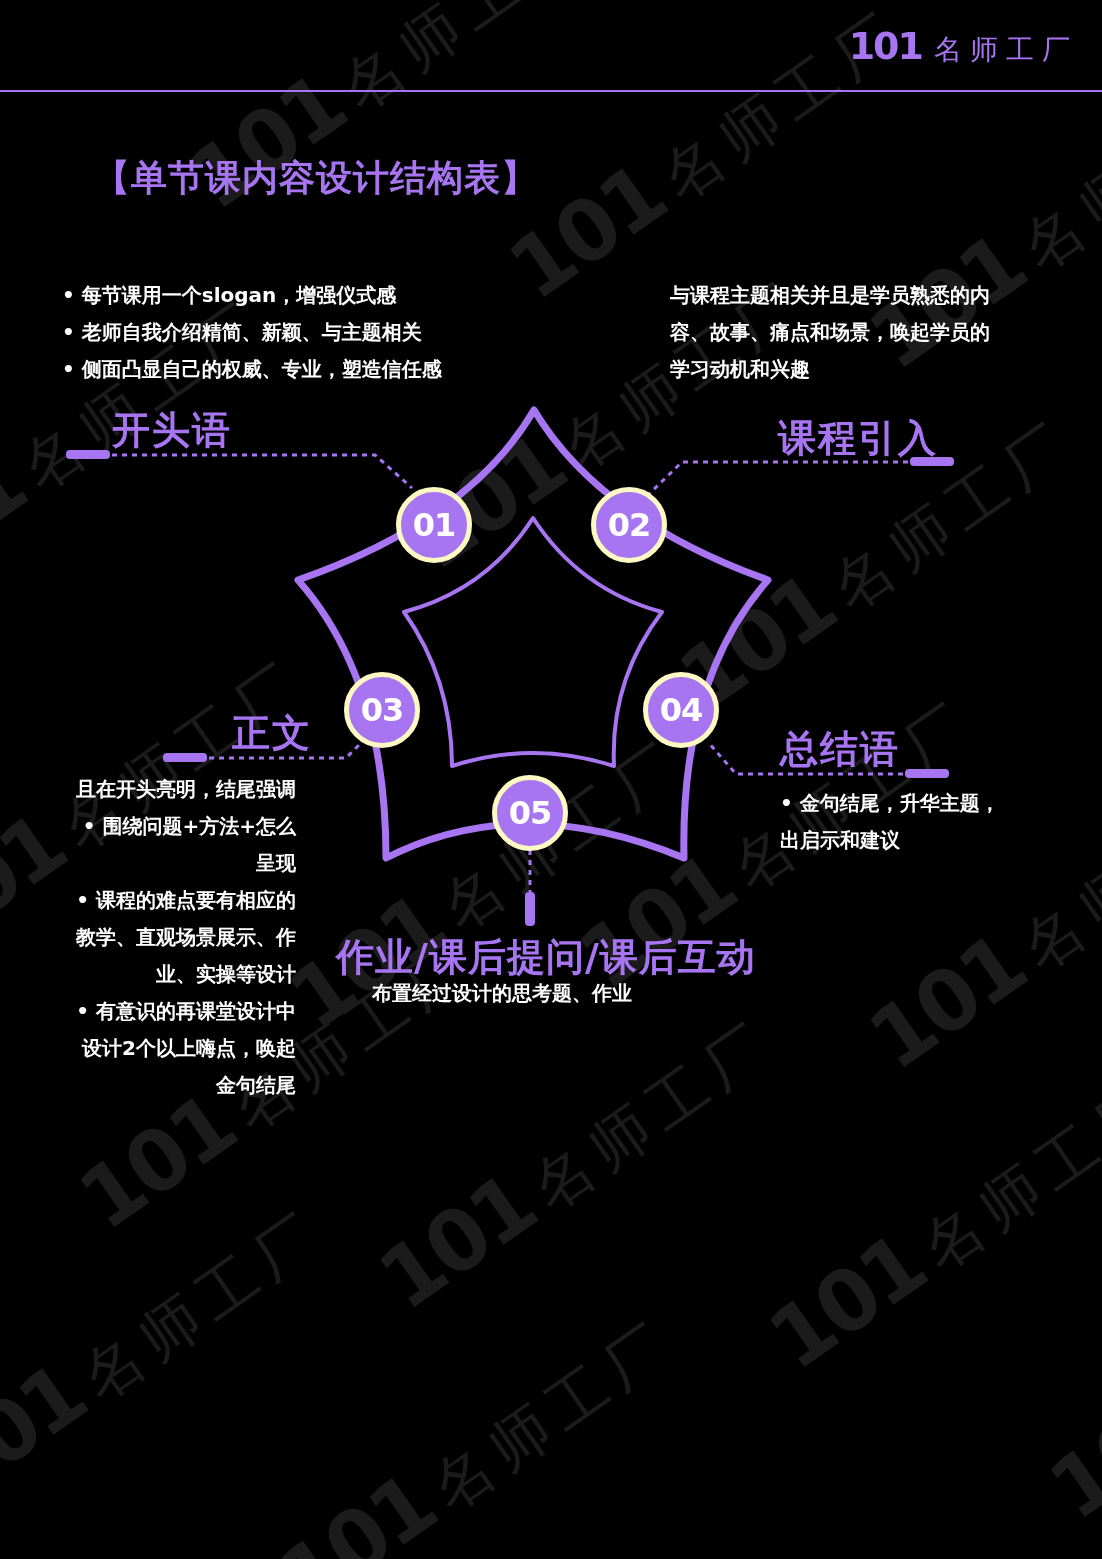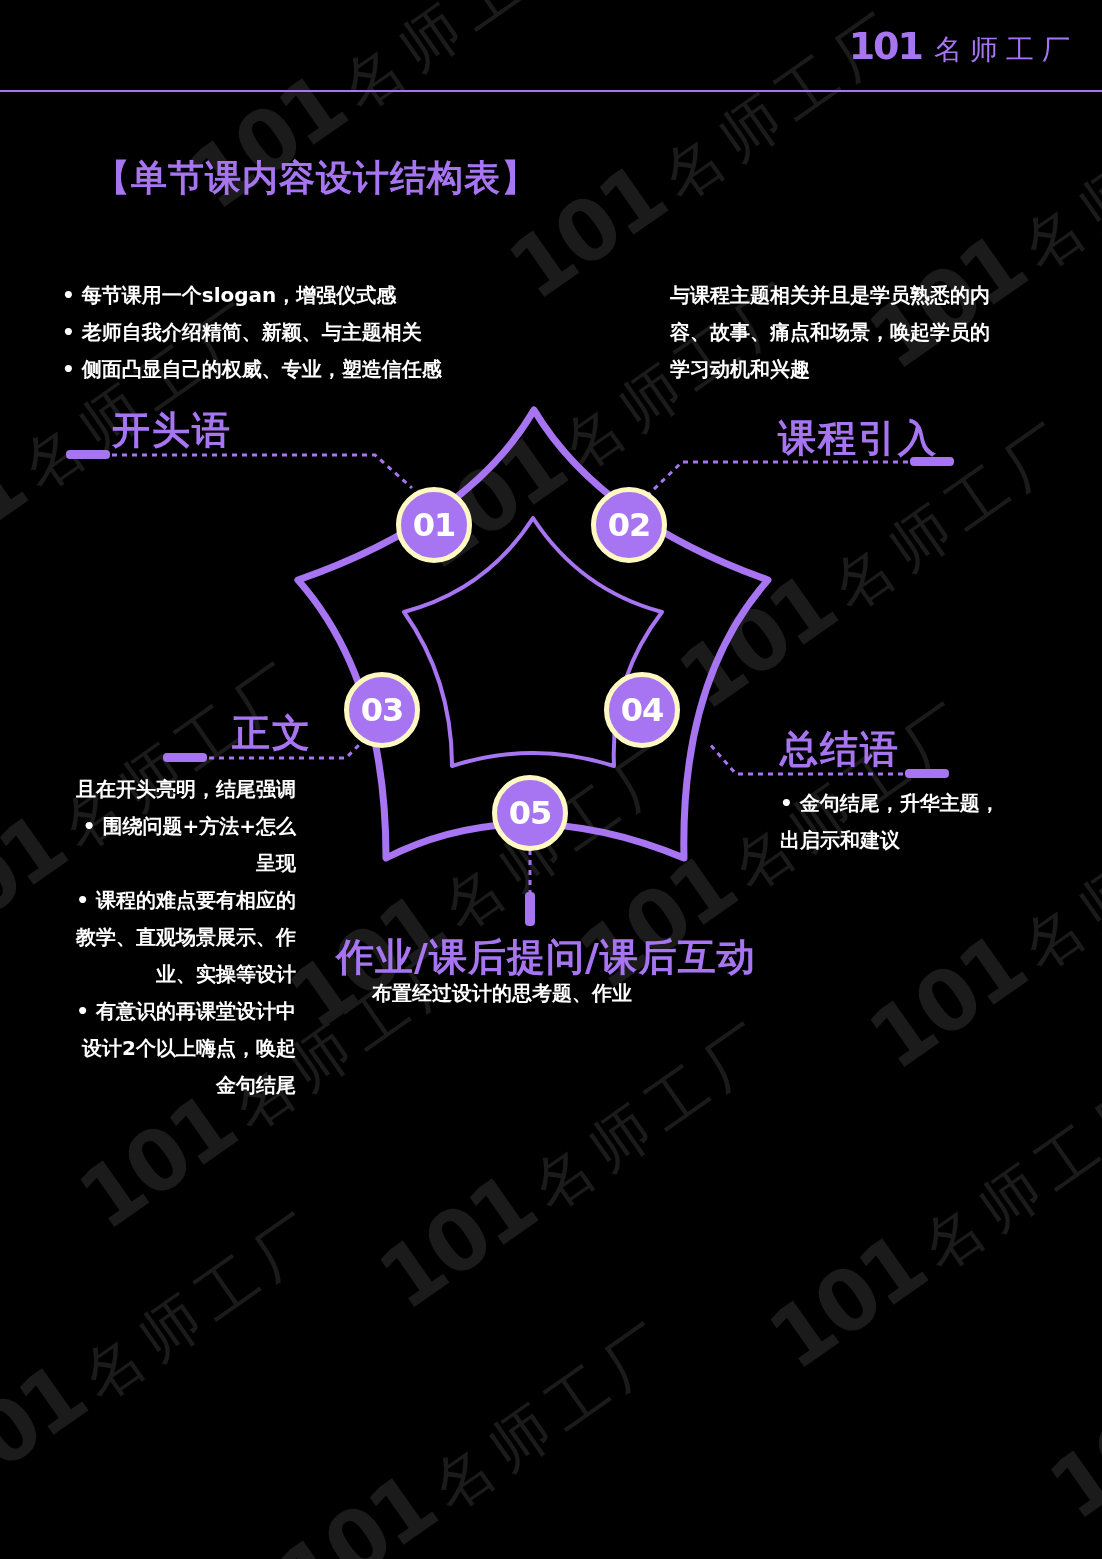--- a/index.html
+++ b/index.html
@@ -85,21 +85,21 @@
   <rect x="905" y="769" width="44" height="9" rx="4" fill="#a875f2"></rect>
   <polyline points="903,774 736,774 708,742" fill="none" stroke="#a875f2" stroke-width="3" stroke-dasharray="5,5"></polyline>
 
   <polyline points="530,850 530,892" fill="none" stroke="#a875f2" stroke-width="3" stroke-dasharray="5,5"></polyline>
   <rect x="525" y="892" width="10" height="34" rx="4" fill="#a875f2"></rect>
 </svg>
 
 <div class="node" style="left:434px; top:525px;">01</div>
 <div class="node" style="left:629px; top:525px;">02</div>
 <div class="node" style="left:382px; top:710px;">03</div>
-<div class="node" style="left:642px; top:710px;">04</div>
+<div class="node" style="left:681px; top:710px;">04</div>
 <div class="node" style="left:530px; top:813px;">05</div>
 
 <div class="bullets" style="left:62px; top:277px;">
   <div>• 每节课用一个slogan，增强仪式感</div>
   <div>• 老师自我介绍精简、新颖、与主题相关</div>
   <div>• 侧面凸显自己的权威、专业，塑造信任感</div>
 </div>
 <div class="label" style="left:112px; top:405px;">开头语</div>
 
 <div class="para" style="left:670px; top:277px;">

